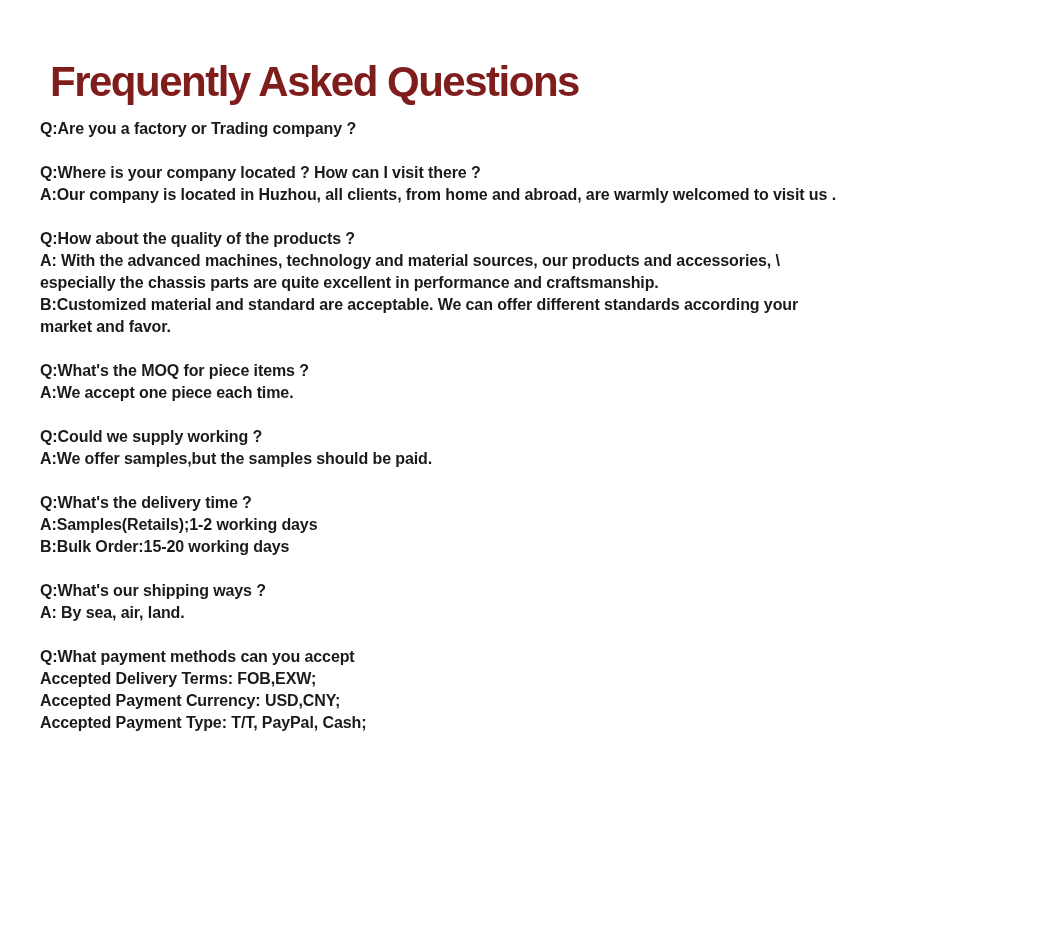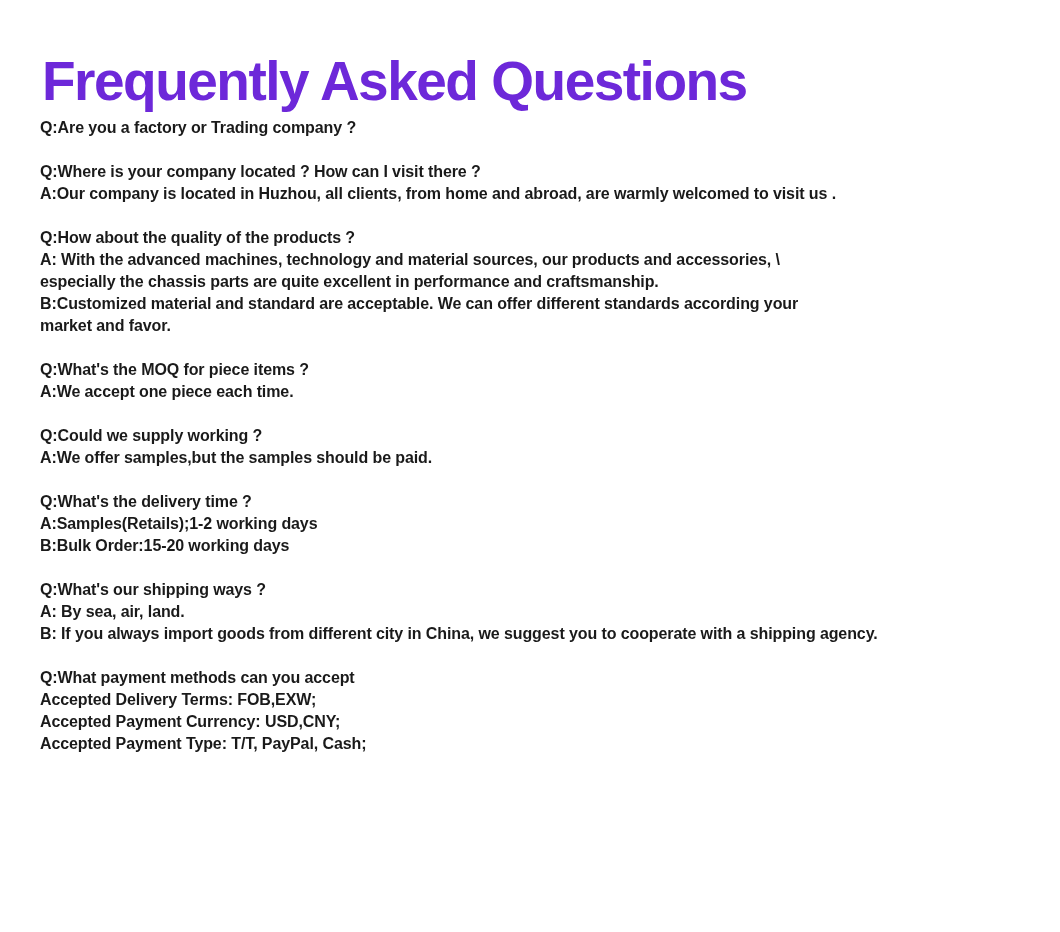--- a/index.html
+++ b/index.html
@@ -15,26 +15,26 @@
     overflow: hidden;
   }
   .page {
     width: 1060px;
     height: 932px;
     background: #ffffff;
     box-sizing: border-box;
     padding: 46px 30px 0 38px;
   }
   .page-title {
-    margin: 4px;
-    font-size: 55px;
+    margin: 12px;
+    font-size: 42px;
     font-weight: 700;
     letter-spacing: -1.5px;
     line-height: 1.15;
-    color: #6d28d9;
+    color: #7f1d1d;
     white-space: nowrap;
   }
   .faq-body {
     padding-left: 2px;
   }
   .faq-section {
     margin: 0 0 22px 0;
   }
   .faq-line {
     font-size: 16px;
@@ -82,21 +82,20 @@
 
     <div class="faq-section">
       <div class="faq-line">Q:What's the delivery time ?</div>
       <div class="faq-line">A:Samples(Retails);1-2 working days</div>
       <div class="faq-line">B:Bulk Order:15-20 working days</div>
     </div>
 
     <div class="faq-section">
       <div class="faq-line">Q:What's our shipping ways ?</div>
       <div class="faq-line">A: By sea, air, land.</div>
-      <div class="faq-line">B: If you always import goods from different city in China, we suggest you to cooperate with a shipping agency.</div>
     </div>
 
     <div class="faq-section">
       <div class="faq-line">Q:What payment methods can you accept</div>
       <div class="faq-line">Accepted Delivery Terms: FOB,EXW;</div>
       <div class="faq-line">Accepted Payment Currency: USD,CNY;</div>
       <div class="faq-line">Accepted Payment Type: T/T, PayPal, Cash;</div>
     </div>
 
   </div>

